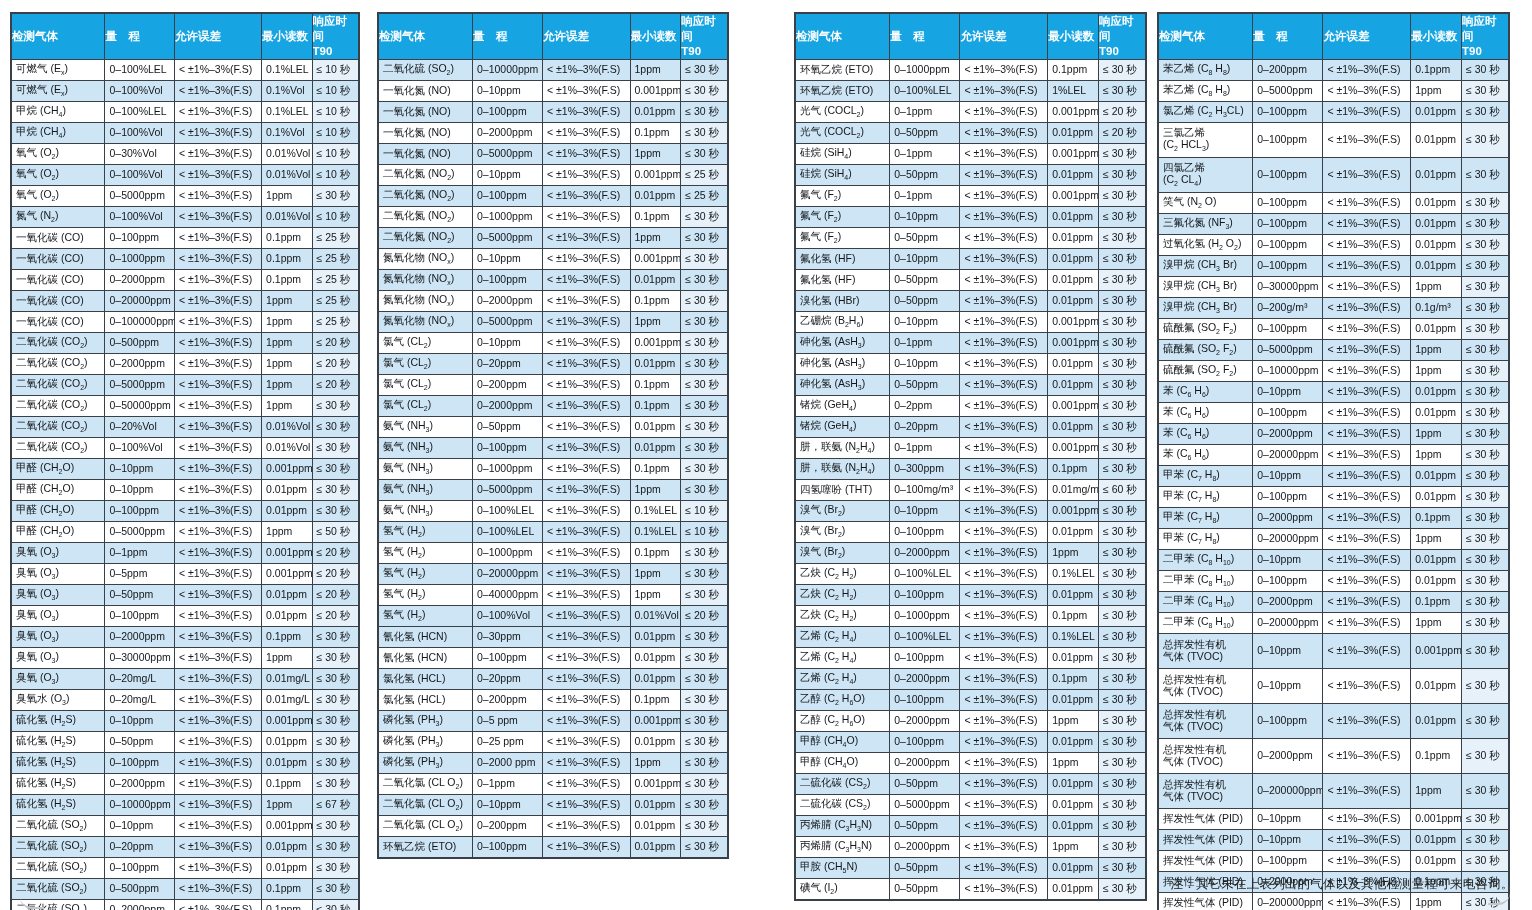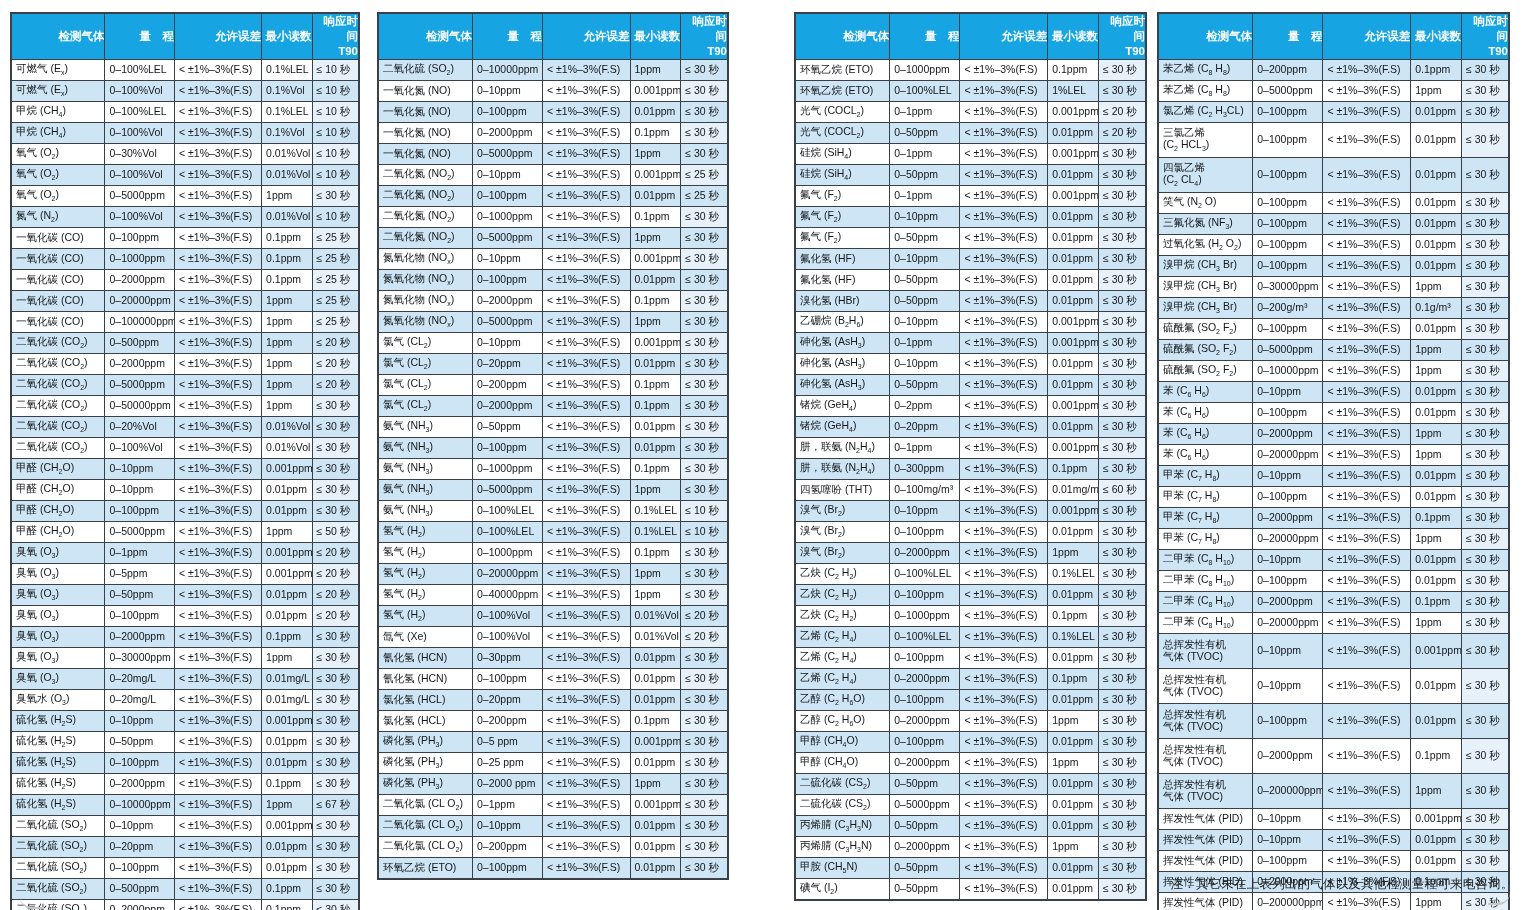--- a/index.html
+++ b/index.html
@@ -10,21 +10,21 @@
   }
   .tbl-wrap{position:absolute;top:12px;}
   #w0{left:10px;width:350px;}
   #w1{left:377px;width:352px;}
   #w2{left:794px;width:353px;}
   #w3{left:1157px;width:353px;}
   table.gas{width:100%;border-collapse:collapse;table-layout:fixed;border:2px solid #3a4047;}
   table.gas th,table.gas td{border:1px solid #3a4047;}
   table.gas th{
     background:#16a5e2;color:#ffffff;font-size:11.5px;font-weight:bold;
-    height:40px;text-align:right;line-height:1.3;padding:0;overflow:hidden;
+    height:40px;text-align:left;line-height:1.3;padding:0;overflow:hidden;
   }
   table.gas td{
     font-size:10.5px;color:#14171b;height:20px;line-height:1.12;
     padding:0 1px 0 4px;vertical-align:middle;overflow:hidden;white-space:nowrap;
   }
   table.gas td sub{font-size:7px;}
   tr.blue td{background:#cde5f4;}
   tr.white td{background:#ffffff;}
   tr.white td.t90{background:#e6f1f9;}
   tr.tall td{height:34px;}
@@ -552,27 +552,20 @@
           <td>1ppm</td>
           <td class="t90">≤ 30 秒</td>
         </tr>
         <tr class="blue">
           <td>氢气 (H<sub>2</sub>)</td>
           <td>0–100%Vol</td>
           <td>&lt; ±1%–3%(F.S)</td>
           <td>0.01%Vol</td>
           <td class="t90">≤ 20 秒</td>
         </tr>
-        <tr class="white">
-          <td>氙气 (Xe)</td>
-          <td>0–100%Vol</td>
-          <td>&lt; ±1%–3%(F.S)</td>
-          <td>0.01%Vol</td>
-          <td class="t90">≤ 20 秒</td>
-        </tr>
         <tr class="blue">
           <td>氰化氢 (HCN)</td>
           <td>0–30ppm</td>
           <td>&lt; ±1%–3%(F.S)</td>
           <td>0.01ppm</td>
           <td class="t90">≤ 30 秒</td>
         </tr>
         <tr class="white">
           <td>氰化氢 (HCN)</td>
           <td>0–100ppm</td>

